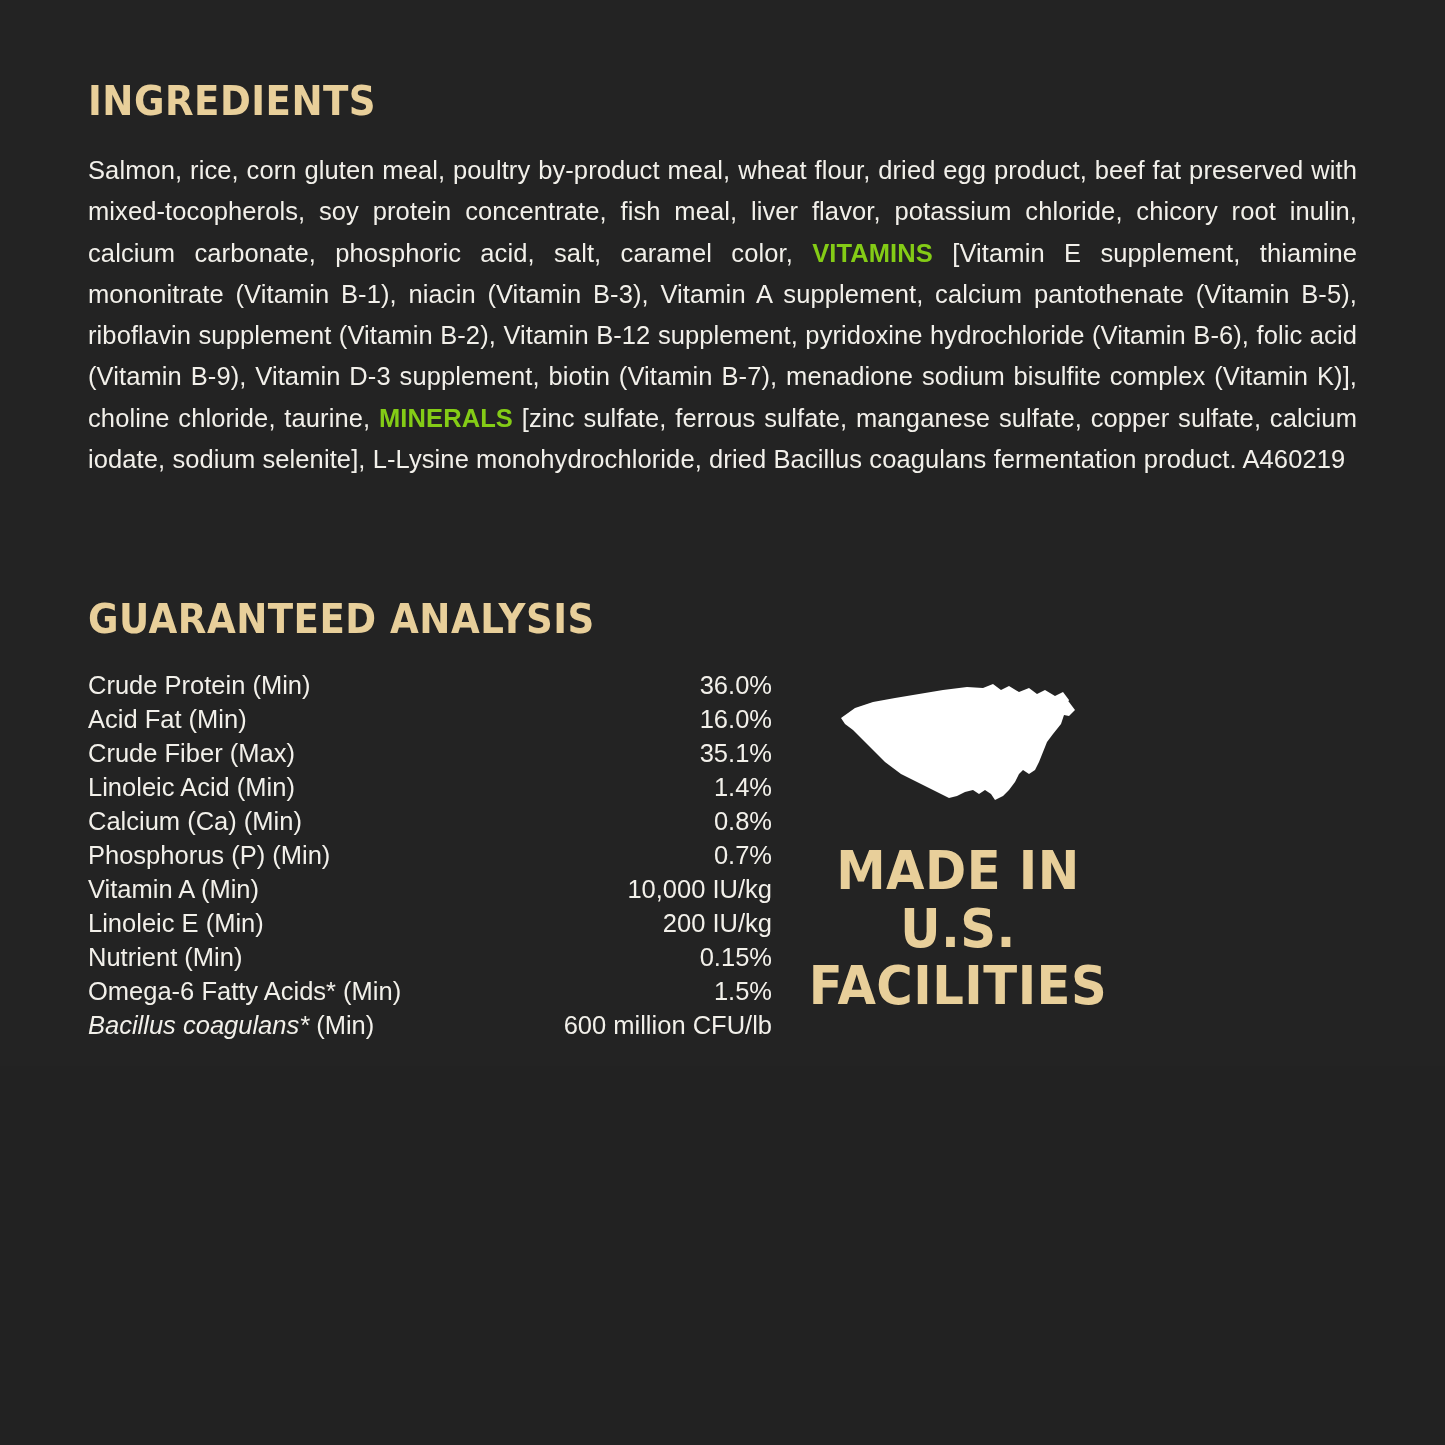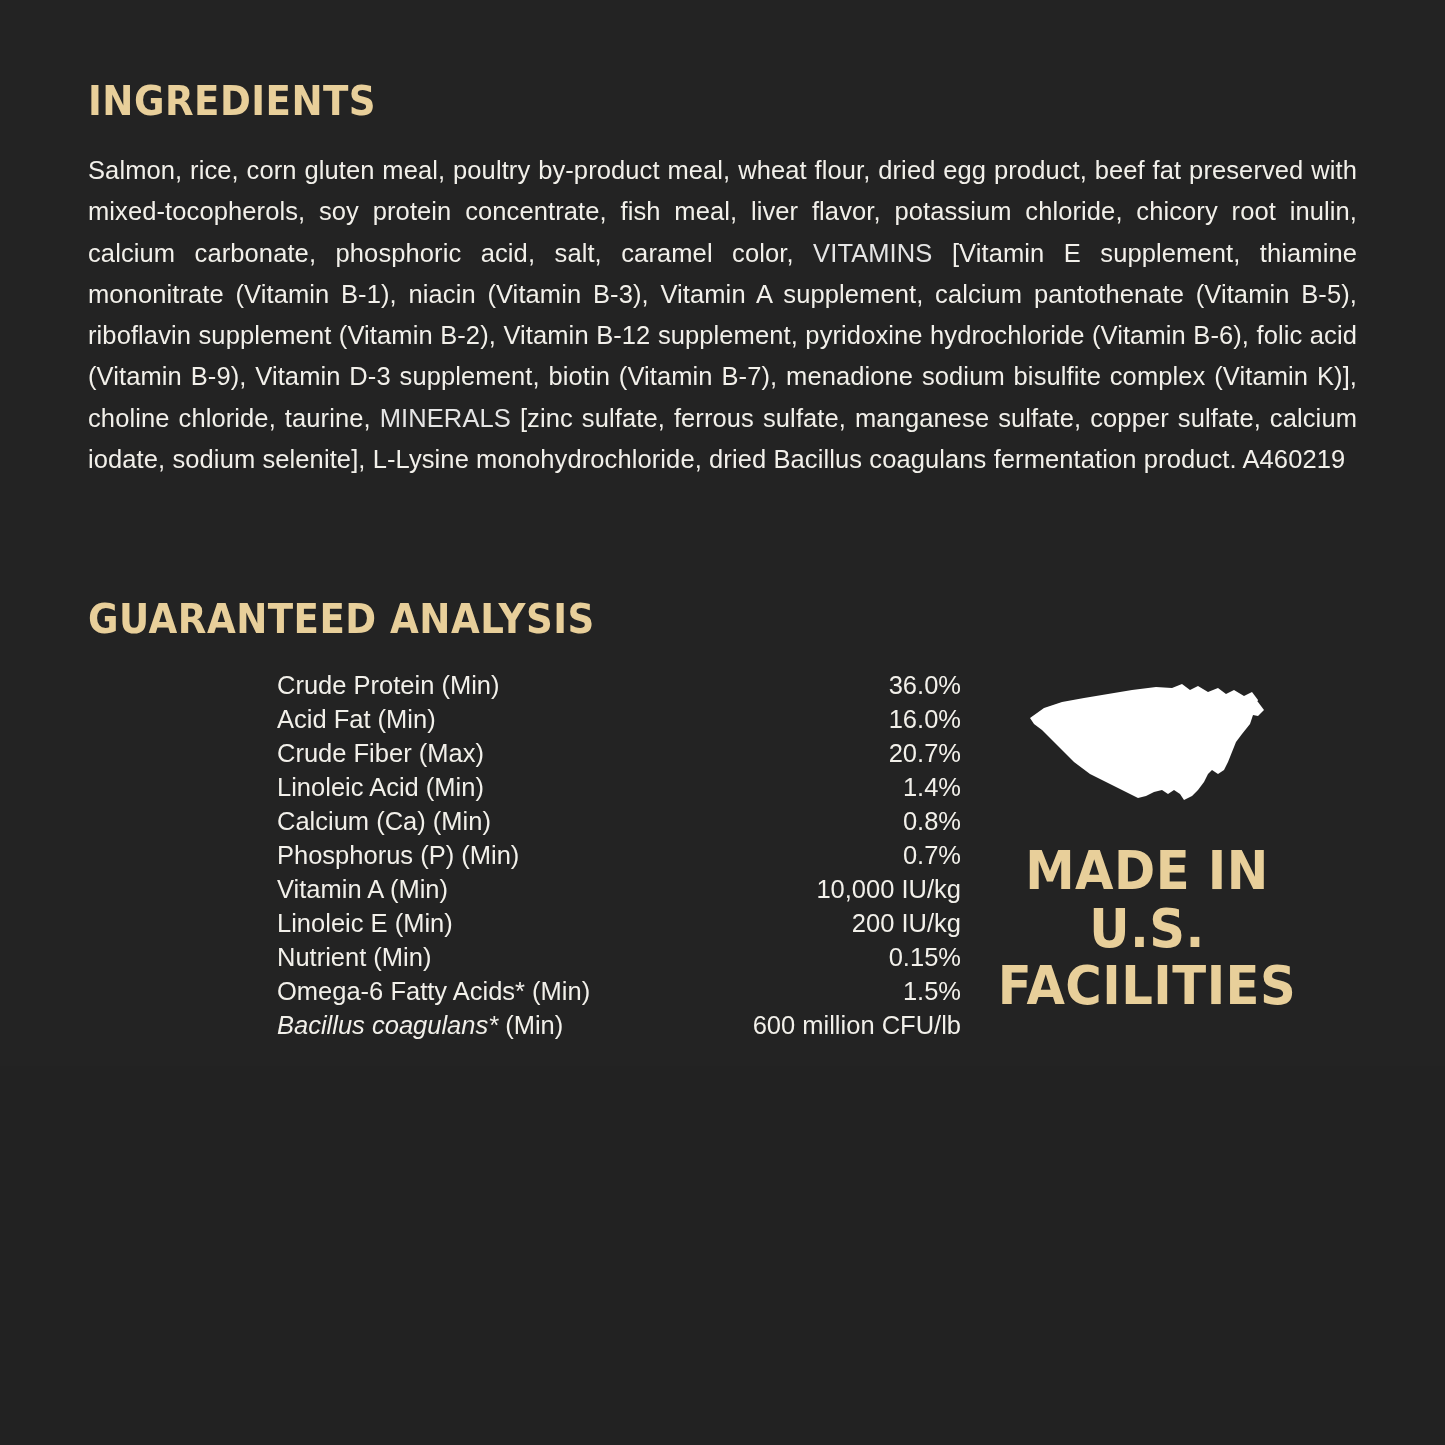--- a/index.html
+++ b/index.html
@@ -37,32 +37,32 @@
   .ingredients-body {
     color: #f2f0ea;
     font-size: 25.5px;
     line-height: 1.62;
     text-align: justify;
     text-justify: inter-word;
     max-width: 1278px;
     letter-spacing: 0.1px;
   }
   .ingredients-body b {
-    font-weight: normal;
-    color: #e5e5e5;
+    font-weight: bold;
+    color: #84cc16;
   }
 
   .ga-block {
     margin-top: 116px;
   }
 
   .ga-wrap {
     display: flex;
     align-items: flex-start;
-    justify-content: flex-end;
+    justify-content: flex-start;
   }
 
   .ga-table {
     width: 690px;
     border-collapse: collapse;
   }
   .ga-table td {
     color: #f2f0ea;
     font-size: 25.5px;
     padding: 2.5px 0;
@@ -127,21 +127,21 @@
             <tr>
               <td class="name">Crude Protein (Min)</td>
               <td class="val">36.0%</td>
             </tr>
             <tr>
               <td class="name">Acid Fat (Min)</td>
               <td class="val">16.0%</td>
             </tr>
             <tr>
               <td class="name">Crude Fiber (Max)</td>
-              <td class="val">20.7%</td>
+              <td class="val">35.1%</td>
             </tr>
             <tr>
               <td class="name">Linoleic Acid (Min)</td>
               <td class="val">1.4%</td>
             </tr>
             <tr>
               <td class="name">Calcium (Ca) (Min)</td>
               <td class="val">0.8%</td>
             </tr>
             <tr>

